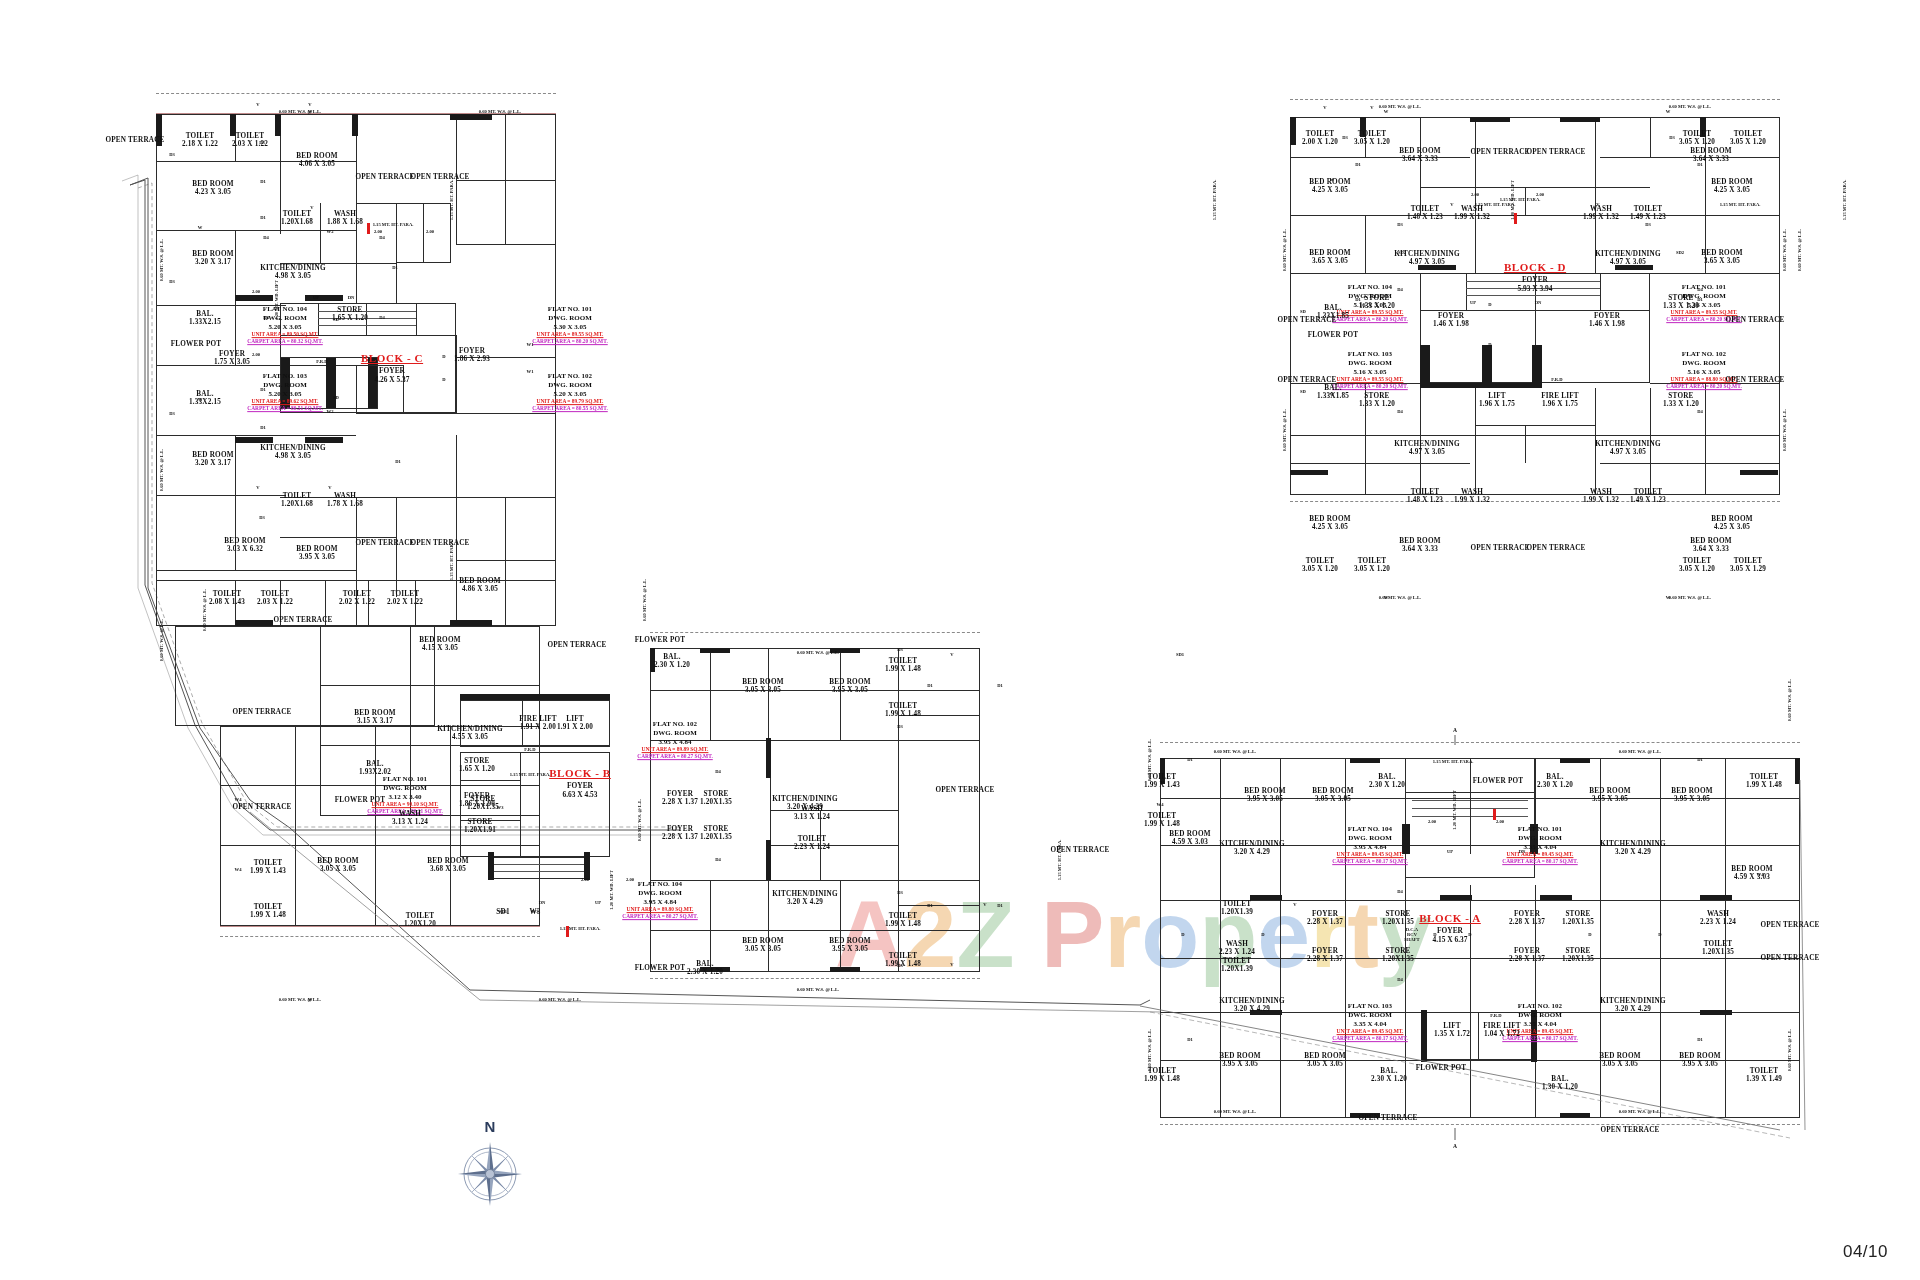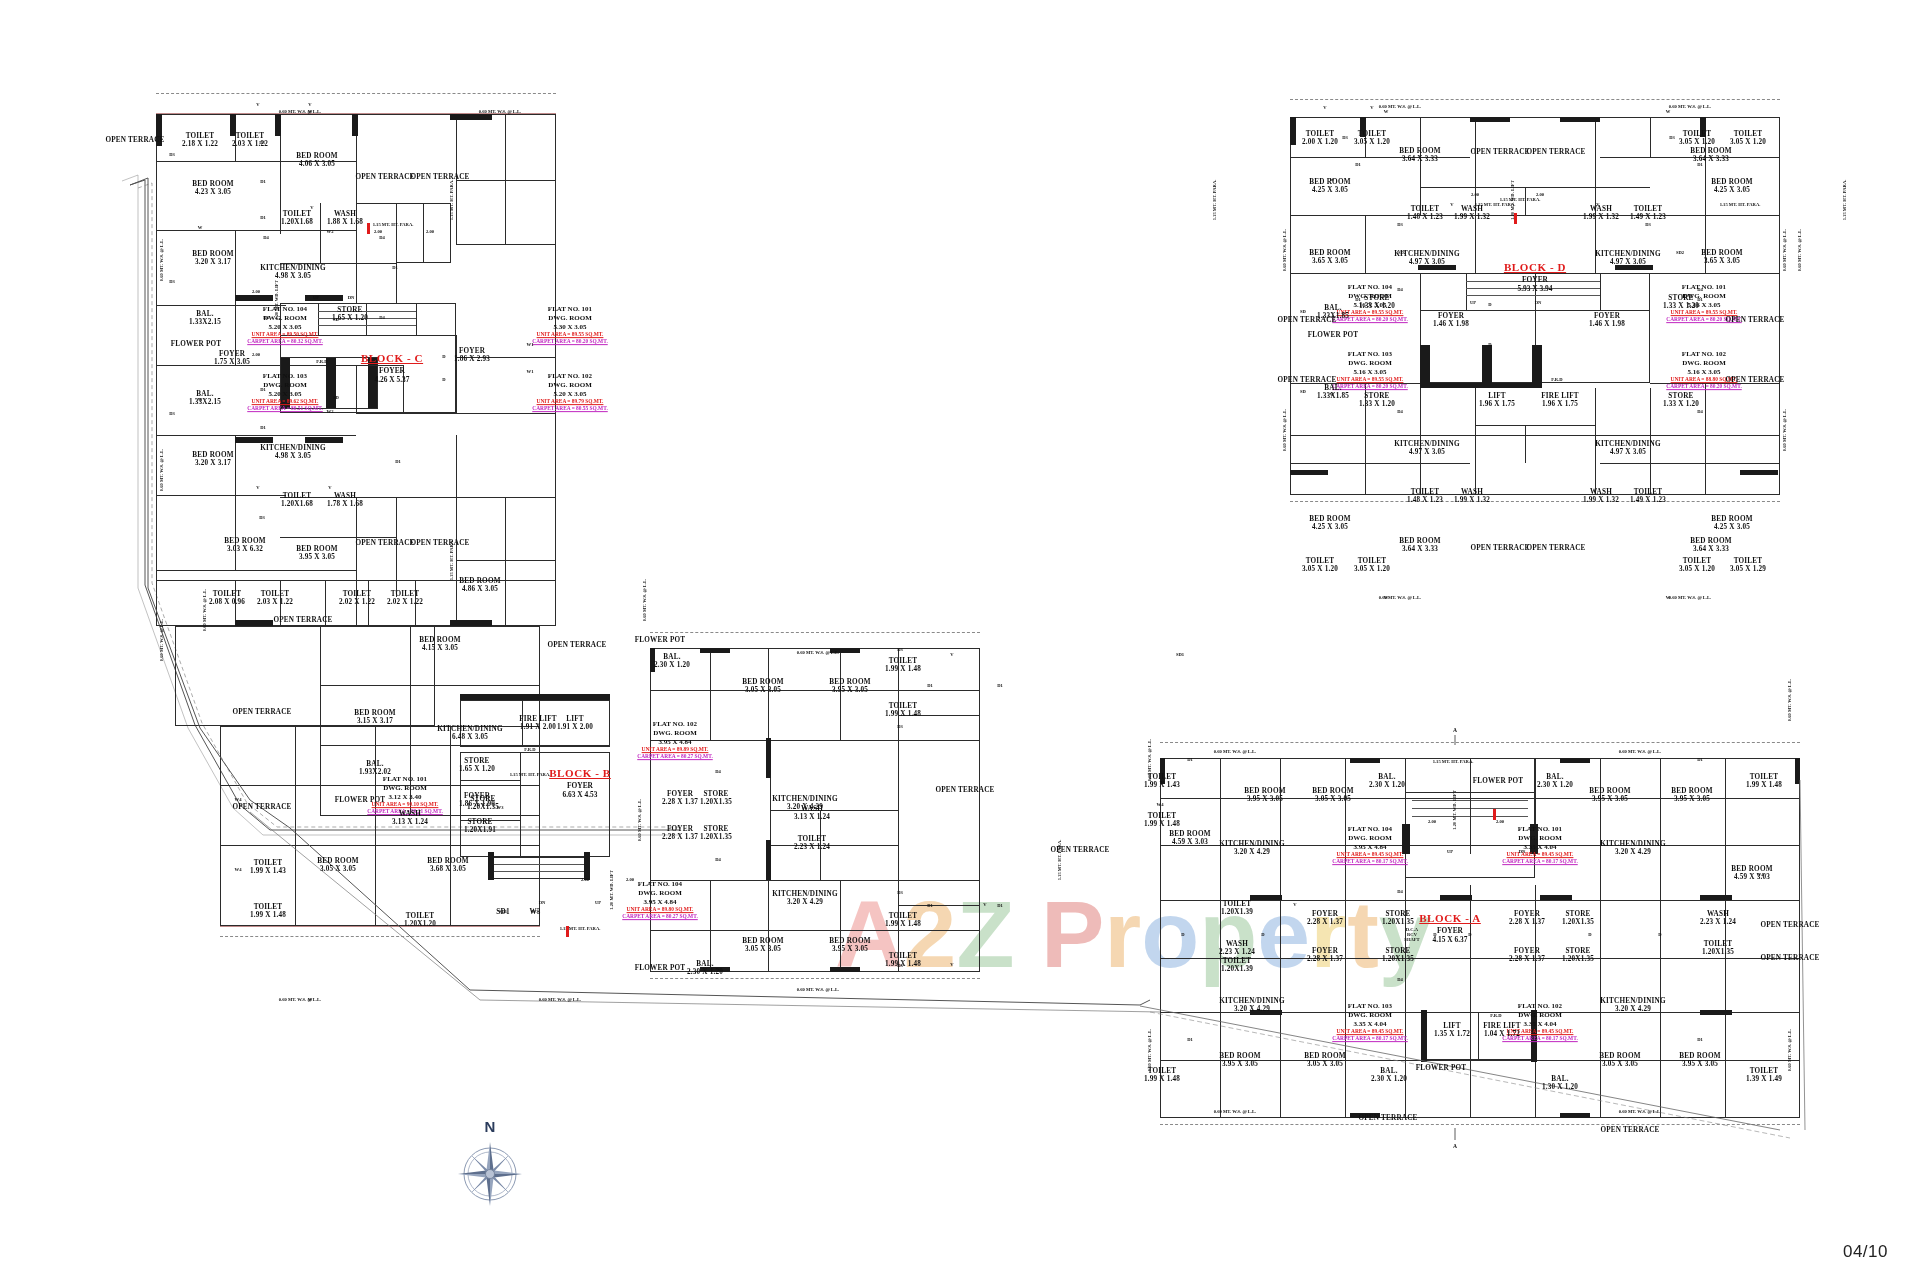--- a/index.html
+++ b/index.html
@@ -629,21 +629,21 @@
         <div class="d">3.95 X 3.05</div>
       </div>
       <div class="t rm" style="left: 385px; top: 543px;">
         <div>OPEN TERRACE</div>
       </div>
       <div class="t rm" style="left: 440px; top: 543px;">
         <div>OPEN TERRACE</div>
       </div>
       <div class="t rm" style="left: 227px; top: 598px;">
         <div>TOILET</div>
-        <div class="d">2.08 X 0.96</div>
+        <div class="d">2.08 X 1.43</div>
       </div>
       <div class="t rm" style="left: 275px; top: 598px;">
         <div>TOILET</div>
         <div class="d">2.03 X 1.22</div>
       </div>
       <div class="t rm" style="left: 357px; top: 598px;">
         <div>TOILET</div>
         <div class="d">2.02 X 1.22</div>
       </div>
       <div class="t rm" style="left: 405px; top: 598px;">
@@ -666,21 +666,21 @@
       </div>
       <div class="t rm" style="left: 480px; top: 585px;">
         <div>BED ROOM</div>
         <div class="d">4.86 X 3.05</div>
       </div>
       <div class="t rm" style="left: 577px; top: 645px;">
         <div>OPEN TERRACE</div>
       </div>
       <div class="t rm" style="left: 470px; top: 733px;">
         <div>KITCHEN/DINING</div>
-        <div class="d">6.48 X 3.05</div>
+        <div class="d">4.55 X 3.05</div>
       </div>
       <div class="t rm" style="left: 375px; top: 768px;">
         <div>BAL.</div>
         <div class="d">1.93X2.02</div>
       </div>
       <div class="t rm" style="left: 360px; top: 800px;">
         <div>FLOWER POT</div>
       </div>
       <div class="t rm" style="left: 410px; top: 818px;">
         <div>WASH</div>

